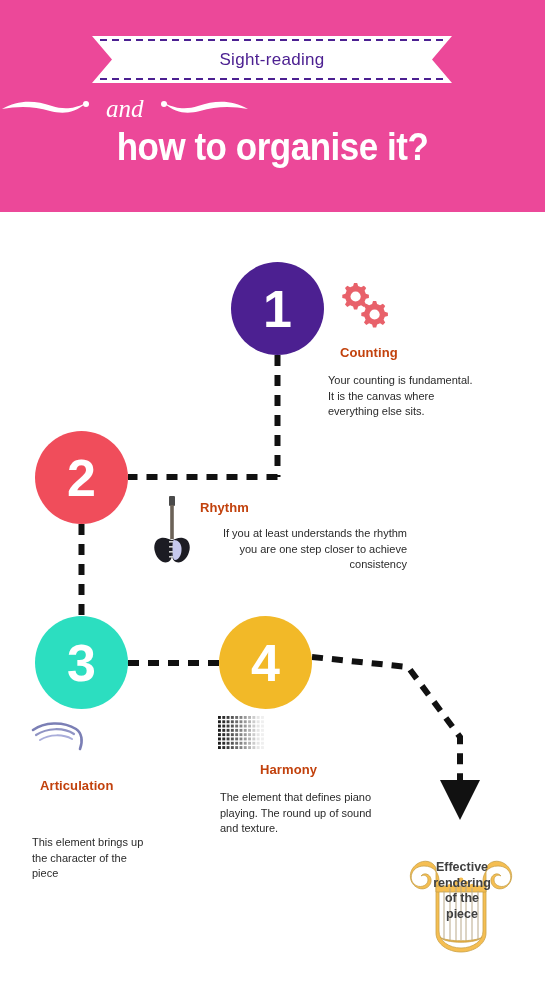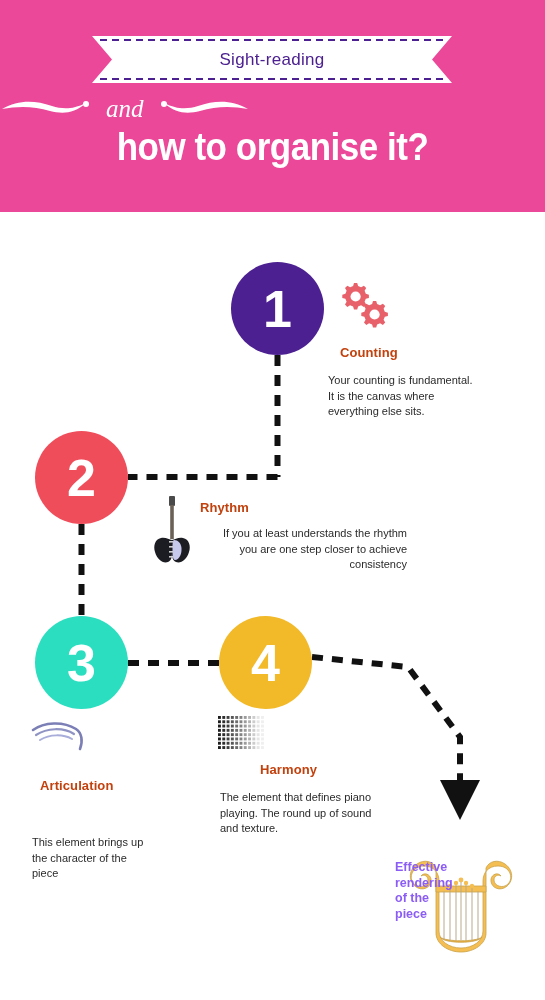--- a/index.html
+++ b/index.html
@@ -61,23 +61,23 @@
   }
   .step-body{
     position:absolute;font-size:11px;color:#2a2a2a;line-height:1.42;
     font-family:"Liberation Sans", sans-serif;white-space:pre-line;
   }
 
   .icon-box{position:absolute;}
 
   
   .lyre-label{
-    position:absolute;left:395px;top:860px;width:86px;
-    text-align:left;font-weight:bold;font-size:12.5px;
-    color:#8b5cf6;line-height:1.25;
+    position:absolute;left:419px;top:860px;width:86px;
+    text-align:center;font-weight:bold;font-size:12.5px;
+    color:#404040;line-height:1.25;
     font-family:"Liberation Sans", sans-serif;white-space:pre-line;
   }
 </style>
 </head>
 <body>
 
 <div id="root">
 
   <div class="header">
 

